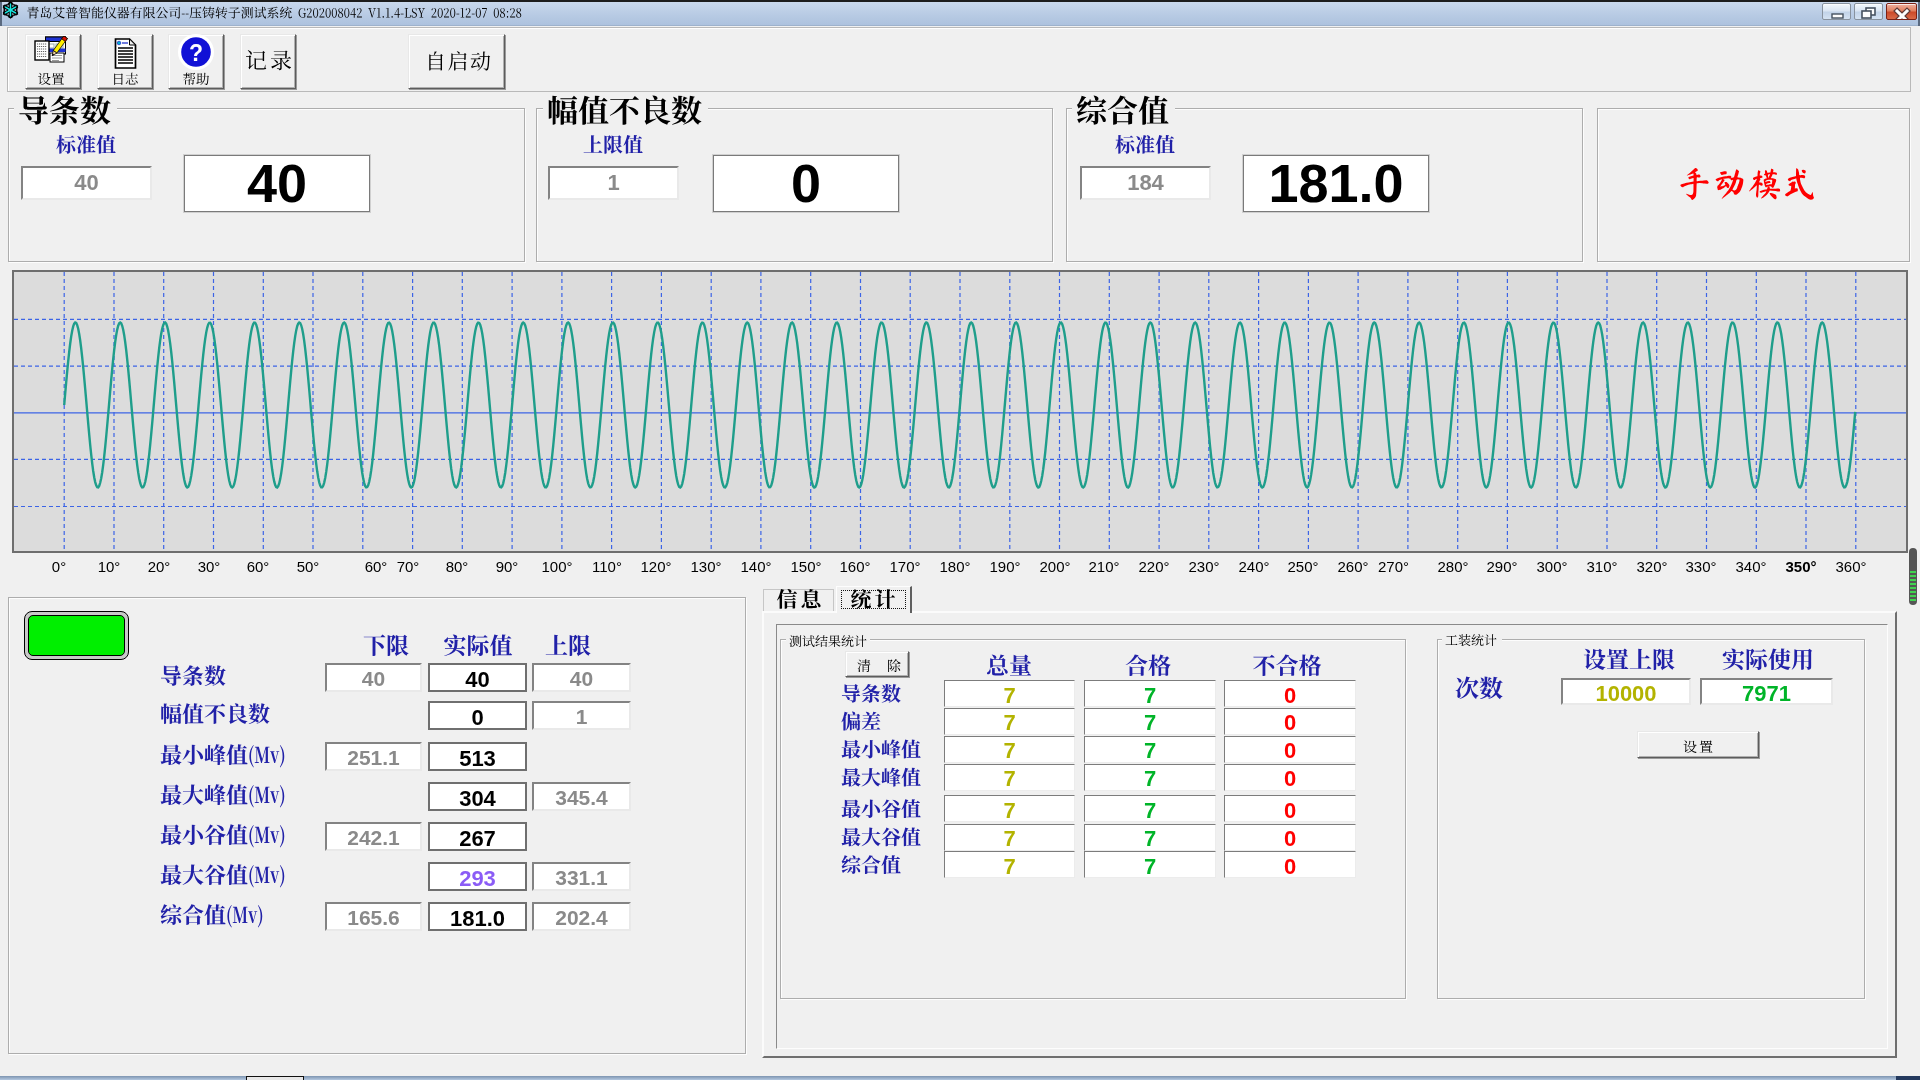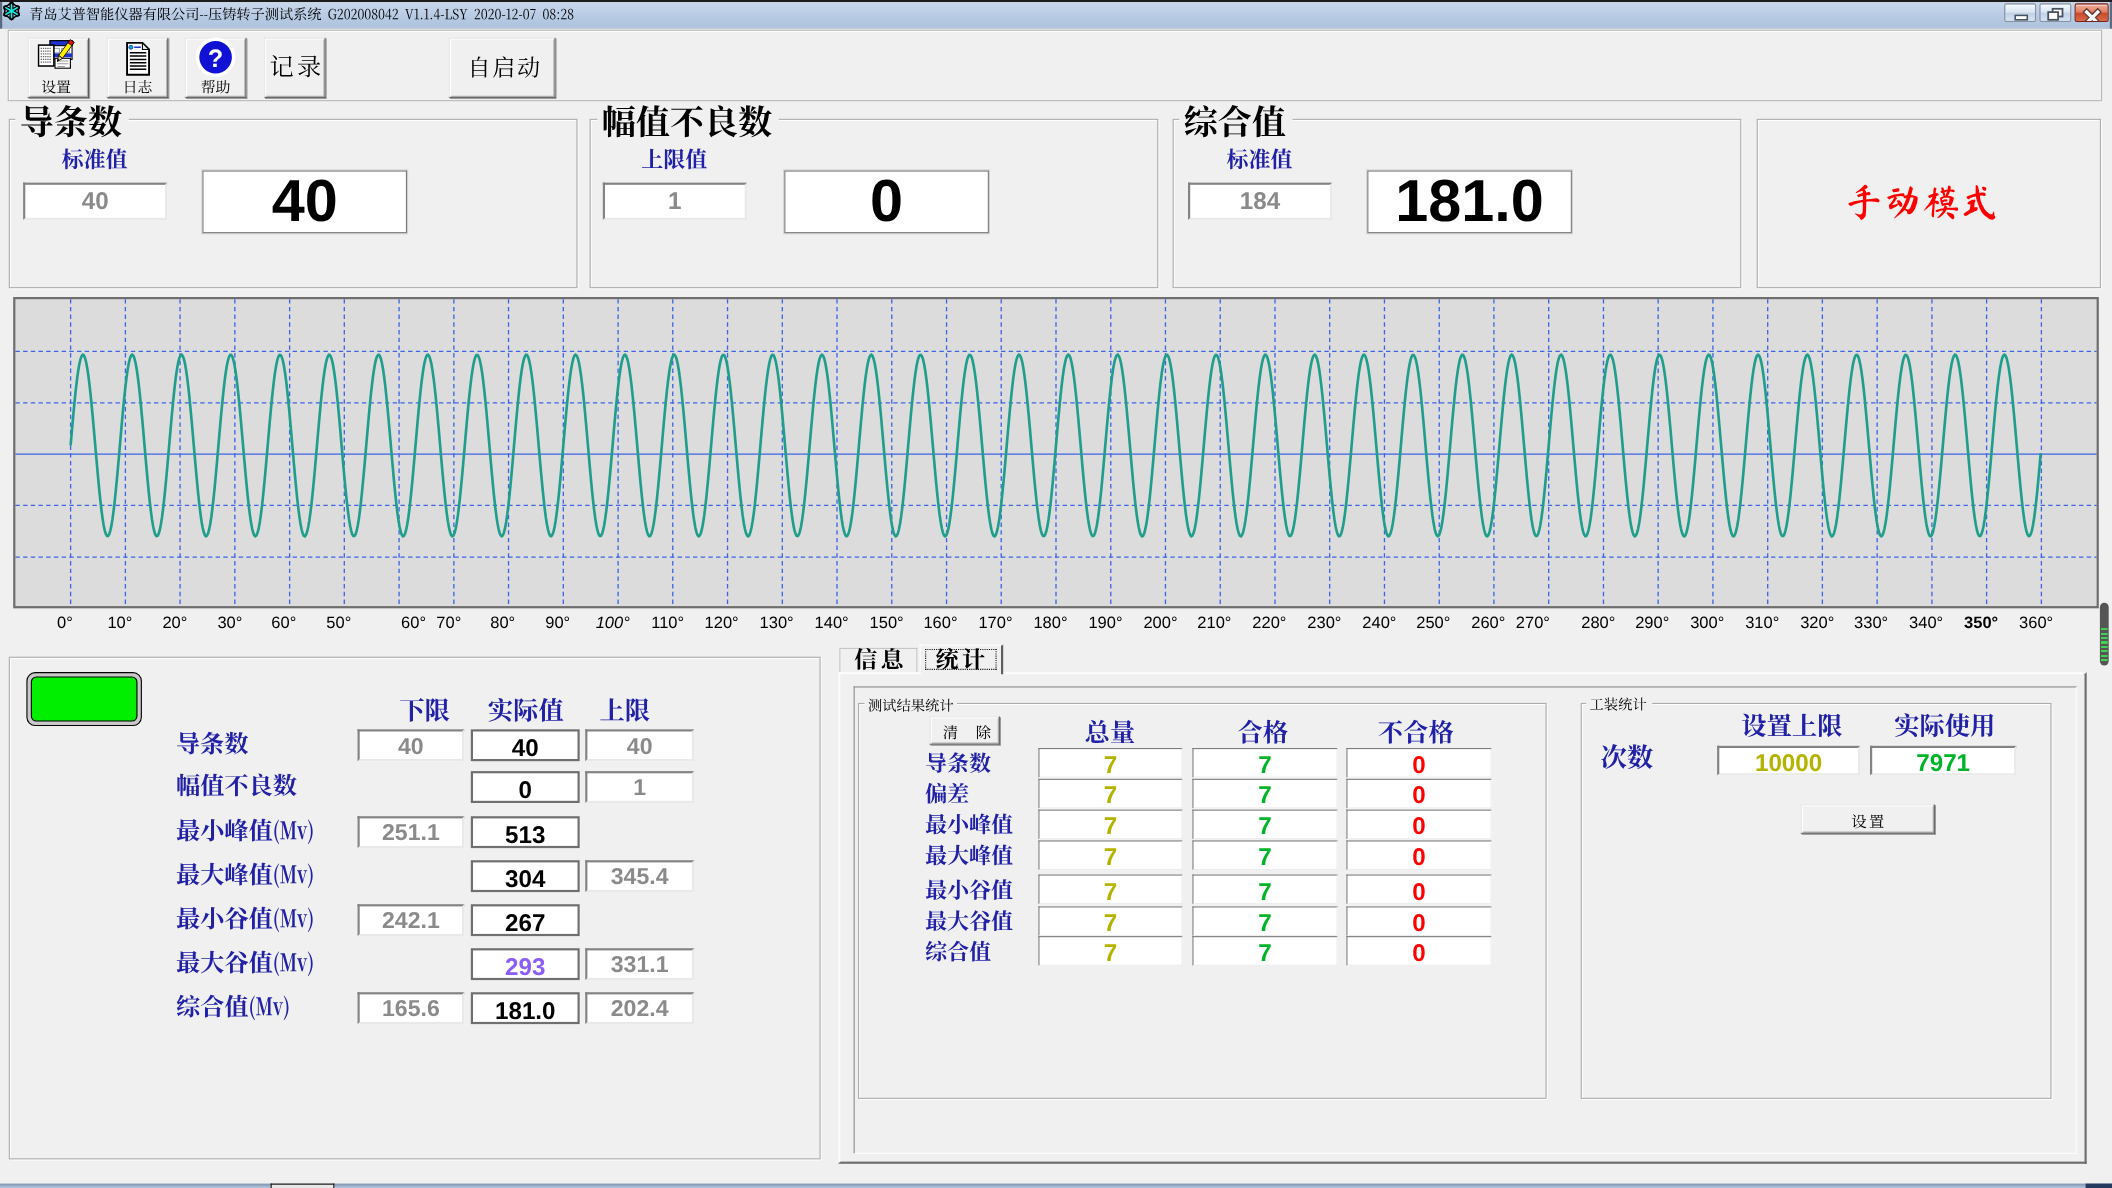--- a/index.html
+++ b/index.html
@@ -141,21 +141,21 @@
     <span style="position:absolute;left:34px;top:558px;width:50px;text-align:center;">0°</span>
     <span style="position:absolute;left:84px;top:558px;width:50px;text-align:center;">10°</span>
     <span style="position:absolute;left:134px;top:558px;width:50px;text-align:center;">20°</span>
     <span style="position:absolute;left:184px;top:558px;width:50px;text-align:center;">30°</span>
     <span style="position:absolute;left:233px;top:558px;width:50px;text-align:center;">60°</span>
     <span style="position:absolute;left:283px;top:558px;width:50px;text-align:center;">50°</span>
     <span style="position:absolute;left:351px;top:558px;width:50px;text-align:center;">60°</span>
     <span style="position:absolute;left:383px;top:558px;width:50px;text-align:center;">70°</span>
     <span style="position:absolute;left:432px;top:558px;width:50px;text-align:center;">80°</span>
     <span style="position:absolute;left:482px;top:558px;width:50px;text-align:center;">90°</span>
-    <span style="position:absolute;left:532px;top:558px;width:50px;text-align:center;font-style:italic;">100°</span>
+    <span style="position:absolute;left:532px;top:558px;width:50px;text-align:center;">100°</span>
     <span style="position:absolute;left:582px;top:558px;width:50px;text-align:center;">110°</span>
     <span style="position:absolute;left:631px;top:558px;width:50px;text-align:center;">120°</span>
     <span style="position:absolute;left:681px;top:558px;width:50px;text-align:center;">130°</span>
     <span style="position:absolute;left:731px;top:558px;width:50px;text-align:center;">140°</span>
     <span style="position:absolute;left:781px;top:558px;width:50px;text-align:center;">150°</span>
     <span style="position:absolute;left:830px;top:558px;width:50px;text-align:center;">160°</span>
     <span style="position:absolute;left:880px;top:558px;width:50px;text-align:center;">170°</span>
     <span style="position:absolute;left:930px;top:558px;width:50px;text-align:center;">180°</span>
     <span style="position:absolute;left:980px;top:558px;width:50px;text-align:center;">190°</span>
     <span style="position:absolute;left:1030px;top:558px;width:50px;text-align:center;">200°</span>

